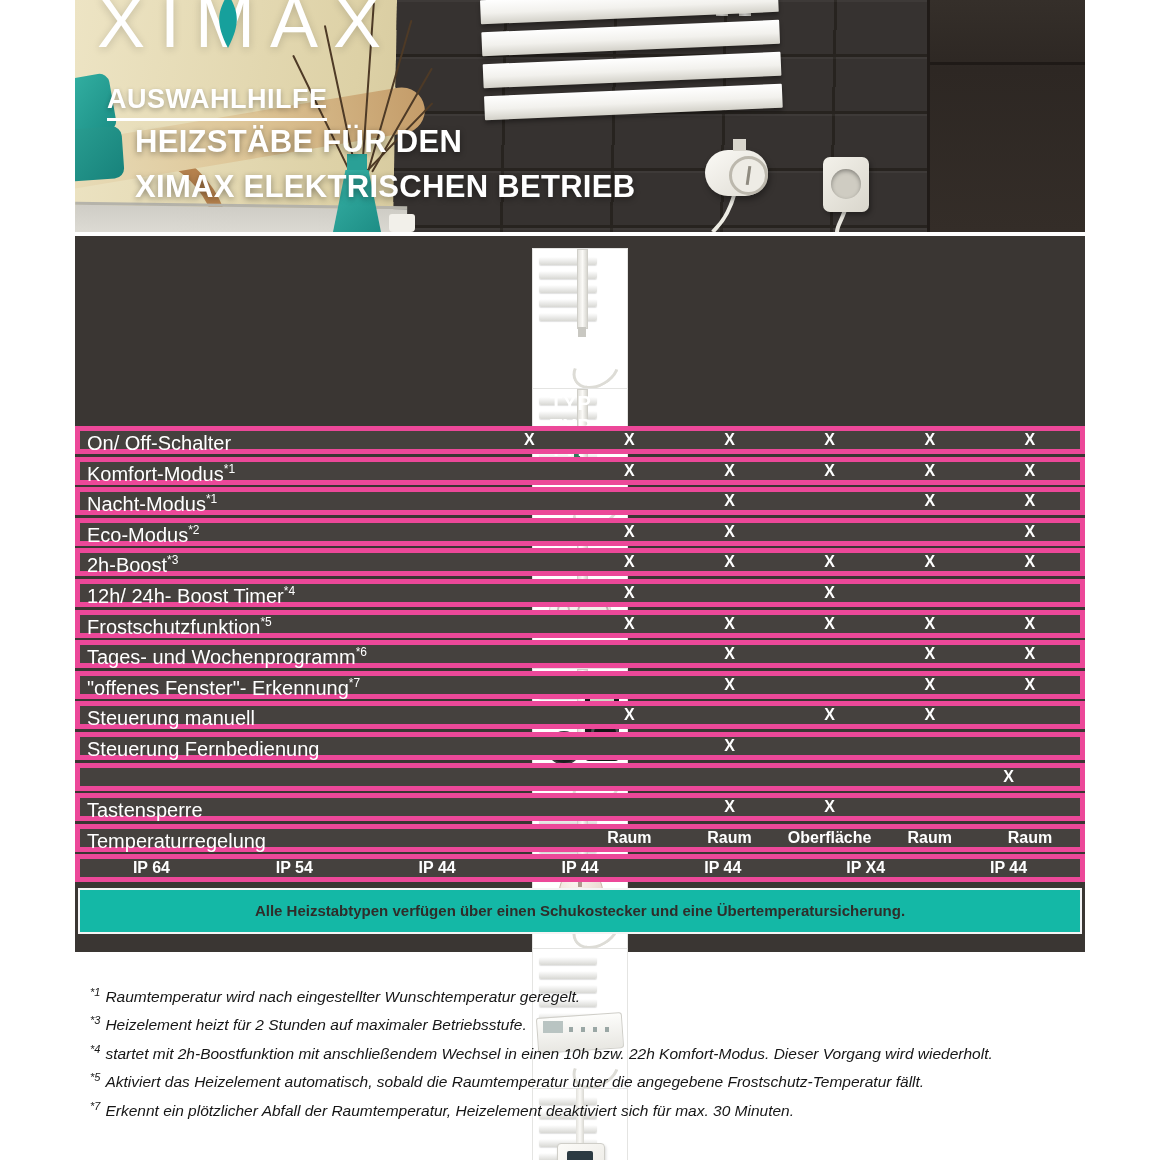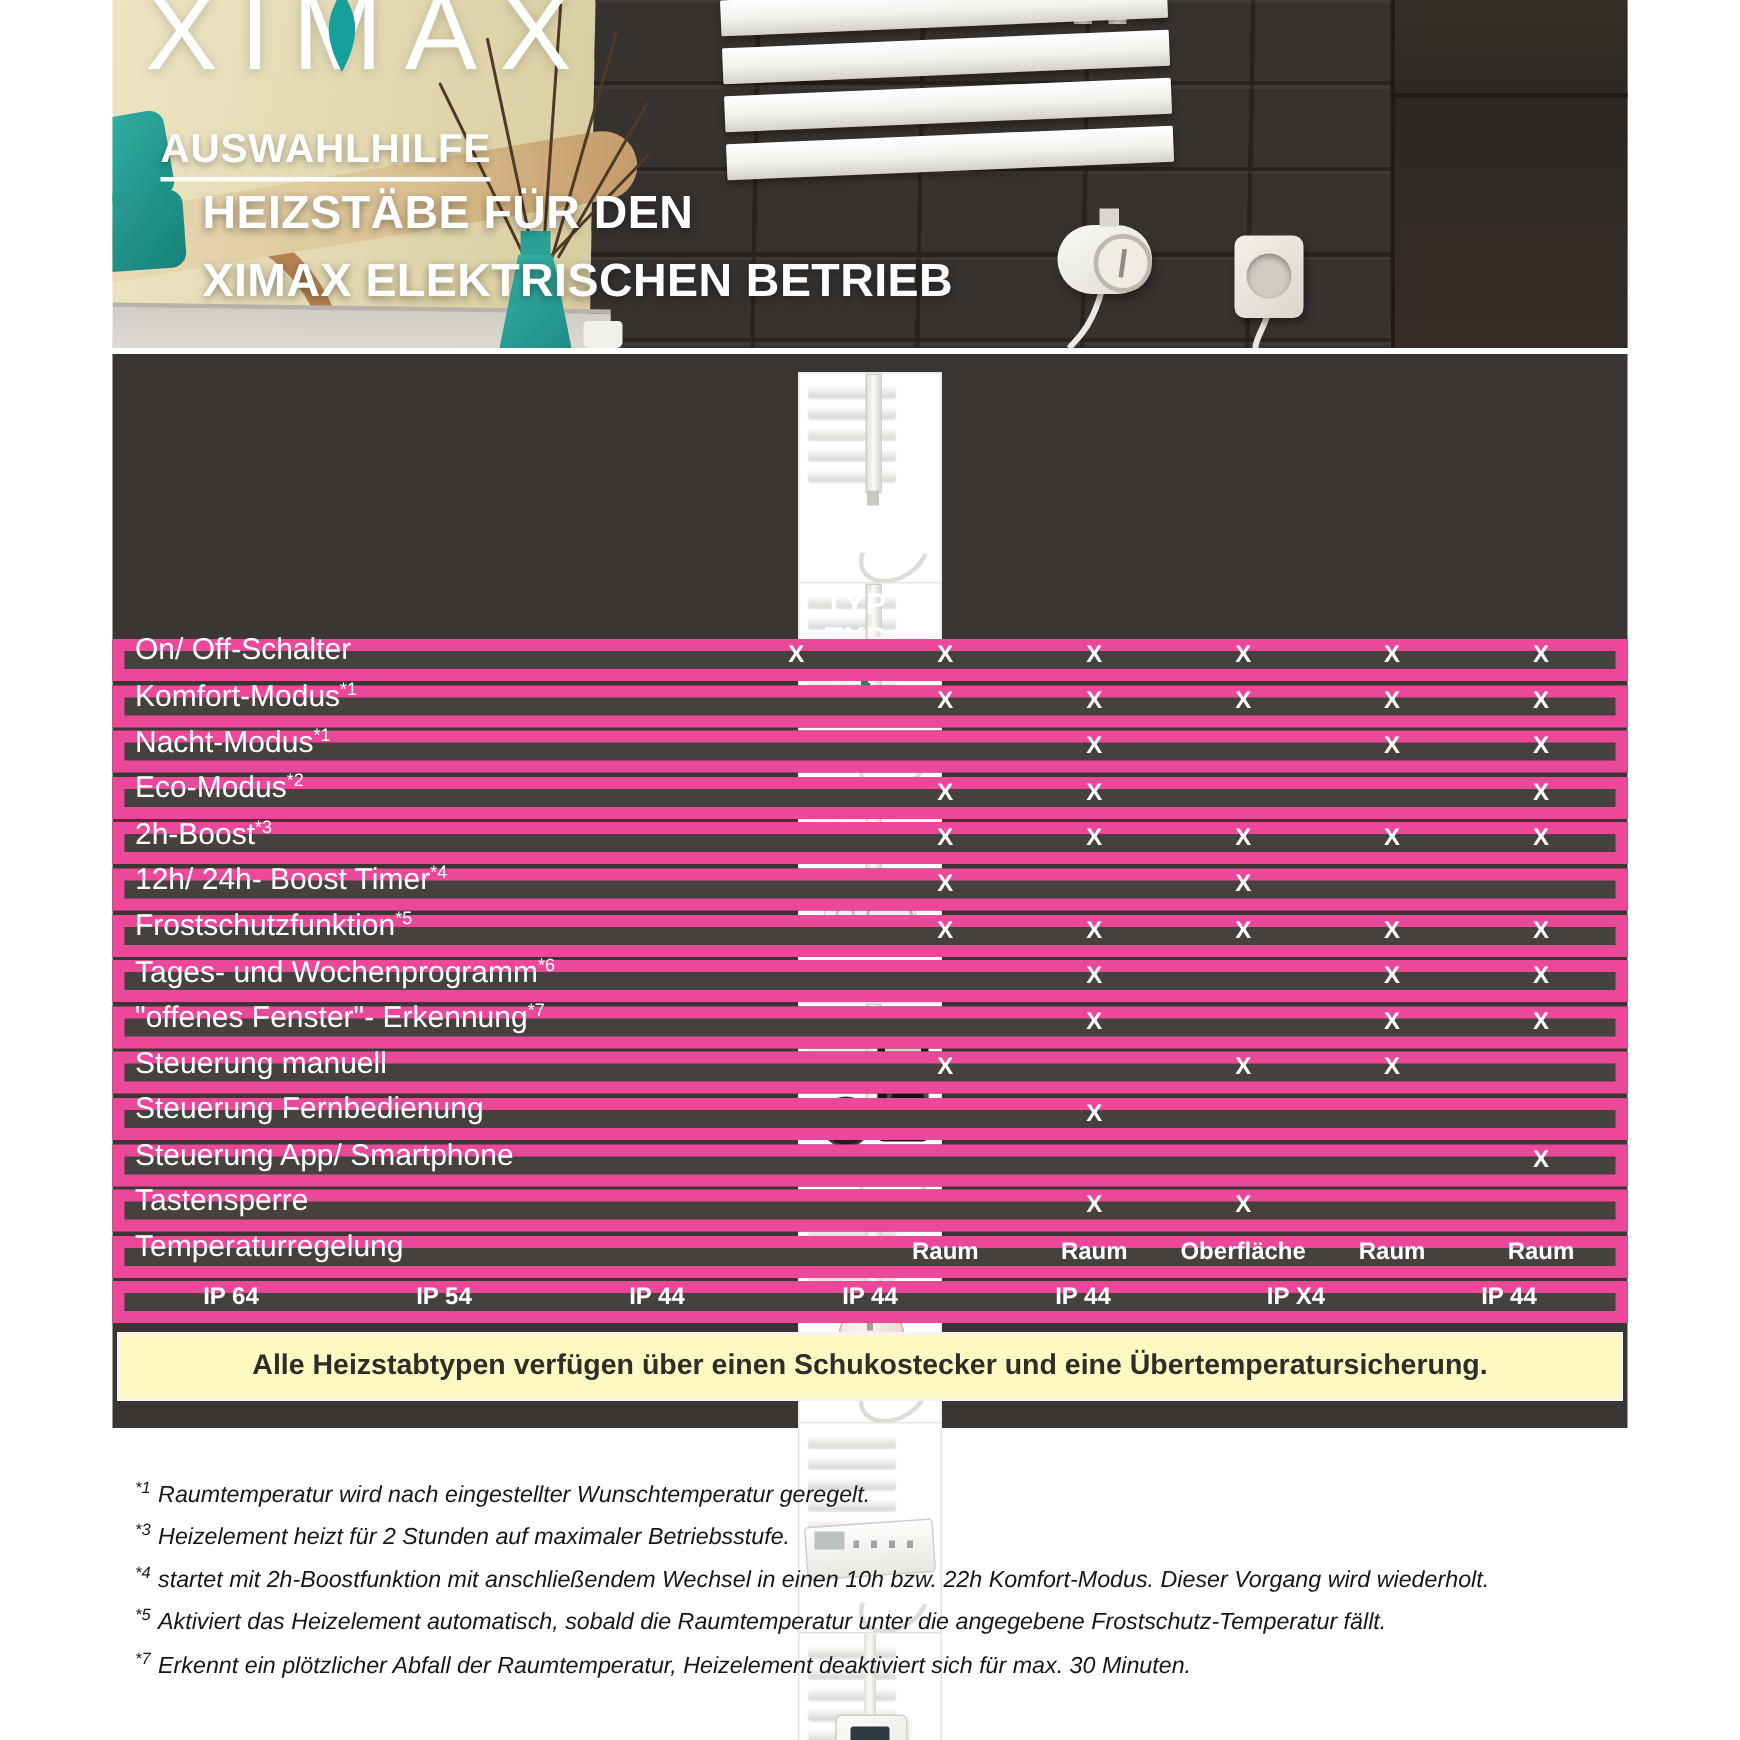--- a/index.html
+++ b/index.html
@@ -103,28 +103,28 @@
   .pscr { left:10px; top:72px; width:20px; height:12px; background:#b9c4c2; }
   .pleds { left:36px; top:78px; width:44px; height:5px;
            background:repeating-linear-gradient(90deg,#9aa7a5 0 4px, transparent 4px 12px); }
   .box  { left:24px; top:54px; width:46px; height:54px; border:1px solid #cfcec8; border-radius:4px;
           background:linear-gradient(145deg,#fcfbf8,#e6e4de); box-shadow:1px 2px 3px rgba(0,0,0,0.15); }
   .brod { left:43px; top:0; width:8px; height:54px; background:linear-gradient(90deg,#e2e1dc,#fbfaf7,#d8d7d1); }
   .bscr { left:34px; top:62px; width:26px; height:20px; background:#2c3a42; border-radius:2px; }
   .typ-row { top:156px; }
   .typlbl { flex:1; text-align:center; color:#fff; font-weight:700; font-size:20px; letter-spacing:1px; }
   .rows { position:absolute; left:0; top:190px; width:100%; display:flex; flex-direction:column; gap:2.6px; }
-  .frow { display:flex; align-items:flex-end; height:28px; border:8px solid #ec4899; background:#45413e;
+  .frow { display:flex; align-items:flex-start; height:28px; border:5px solid #ec4899; background:#45413e;
           box-sizing:border-box; }
   .flabel { width:292px; padding-left:7px; color:#fff; font-size:20px; white-space:nowrap; }
   .flabel sup { font-size:12px; }
   .fcell { flex:1; text-align:center; color:#fff; font-size:16px; }
   .fcell.xmark, .fcell.fval { font-weight:700; }
   .note { position:absolute; left:3px; top:652px; width:1000px; height:42px; border:2px solid #f4f4f4;
-          background:#fef9c3; color:#2f2d2a; font-weight:700; font-size:19px; text-align:center; line-height:42px; }
+          background:#14b8a6; color:#2f2d2a; font-weight:700; font-size:15px; text-align:center; line-height:42px; }
 
   
   .footnotes { position:absolute; left:90px; top:984px; width:1010px; }
   .fn { font-style:italic; font-size:15.5px; color:#161616; margin-bottom:6.8px; line-height:16.5px; }
   .fn sup { font-size:11px; margin-right:5px; }
 </style>
 </head>
 <body>
 
 <div class="page">
@@ -387,21 +387,20 @@
   <div class="fcell"></div>
           <div class="fcell"></div>
           <div class="fcell"></div>
           <div class="fcell xmark">X</div>
           <div class="fcell"></div>
           <div class="fcell"></div>
           <div class="fcell"></div>
         </div>
 
   <div class="frow">
-    <div class="flabel"><span class="lbl">Steuerung App/ Smartphone</span><sup class="sup"></sup></div>
   <div class="fcell"></div>
           <div class="fcell"></div>
           <div class="fcell"></div>
           <div class="fcell"></div>
           <div class="fcell"></div>
           <div class="fcell"></div>
           <div class="fcell xmark">X</div>
         </div>
 
   <div class="frow">

